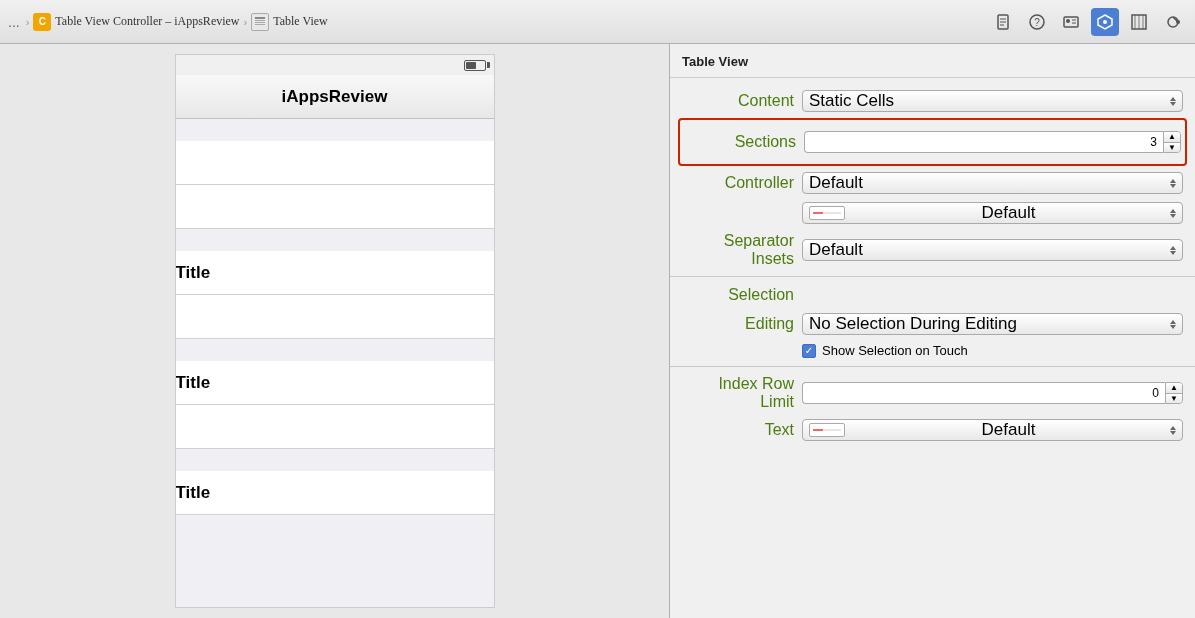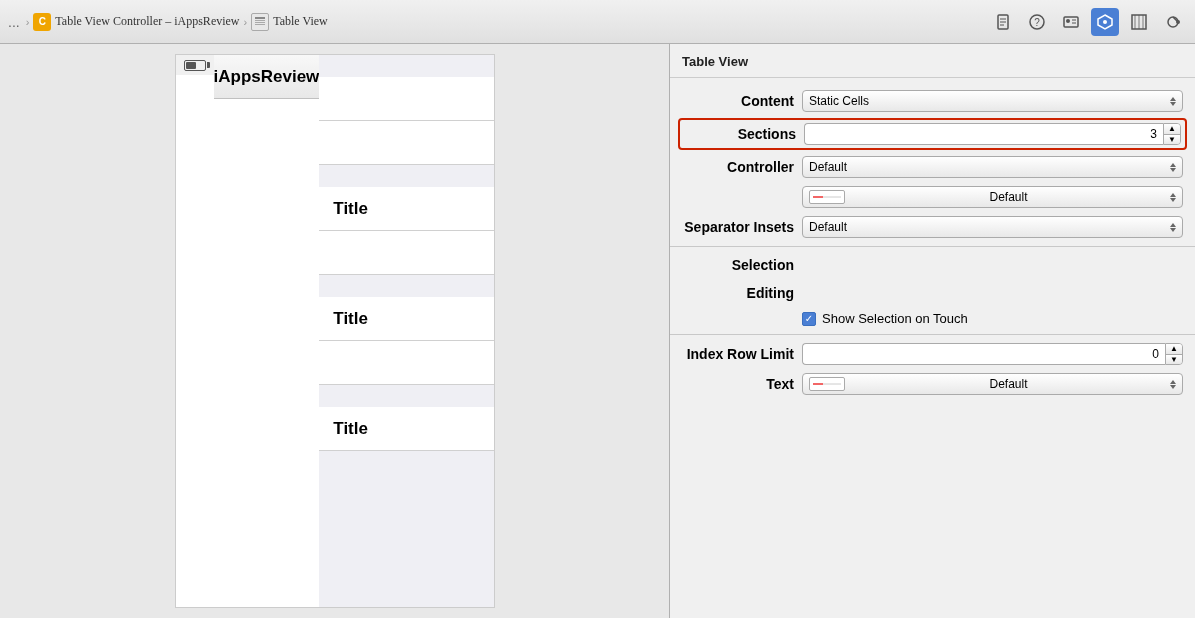--- a/index.html
+++ b/index.html
@@ -104,21 +104,21 @@
       overflow: hidden;
       flex-shrink: 0;
     }
 
     .phone-frame {
       width: 320px;
       background: #fff;
       border: 1px solid #ccc;
       flex: 1;
       display: flex;
-      flex-direction: row;
+      flex-direction: column;
       overflow: hidden;
     }
 
     .phone-status-bar {
       height: 20px;
       background: #f0f0f0;
       display: flex;
       align-items: center;
       justify-content: flex-end;
       padding: 0 8px;
@@ -180,21 +180,21 @@
       height: 22px;
       background: #efeff4;
     }
 
     .table-cell {
       height: 44px;
       background: white;
       border-bottom: 1px solid #d0d0d0;
       display: flex;
       align-items: center;
-      padding: 0 14px;
+      padding: 0 0;
       font-size: 17px;
       font-weight: 600;
       color: #000;
     }
     .table-cell:first-child {
       border-top: 1px solid #d0d0d0;
     }
     .table-cell-empty {
       height: 44px;
       background: white;
@@ -231,44 +231,43 @@
     .inspector-row {
       display: flex;
       align-items: center;
       padding: 4px 12px;
       min-height: 28px;
     }
 
     .inspector-label {
       width: 120px;
       text-align: right;
-      color: #000000;
-      font-size: 14px;
+      color: #4d7c0f;
+      font-size: 16px;
       padding-right: 8px;
       flex-shrink: 0;
-      font-weight: bold;
     }
 
     .inspector-control {
       flex: 1;
       display: flex;
       align-items: center;
     }
 
     .select-control {
       flex: 1;
       height: 22px;
       background: linear-gradient(to bottom, #ffffff, #e8e8e8);
       border: 1px solid #aaa;
       border-radius: 4px;
       display: flex;
       align-items: center;
       justify-content: space-between;
       padding: 0 6px;
-      font-size: 12px;
+      font-size: 17px;
       cursor: pointer;
       position: relative;
     }
 
     .select-arrow {
       display: flex;
       flex-direction: column;
       gap: 1px;
       margin-left: 4px;
     }
@@ -286,21 +285,21 @@
       border-right: 3px solid transparent;
       border-top: 4px solid #666;
     }
 
     .sections-row {
       border: 2px solid #cc2200;
       border-radius: 4px;
       margin: 2px 8px;
     }
     .sections-row .inspector-row {
-      padding: 3px 4px;
+      padding: 11px 4px;
     }
 
     .number-input {
       flex: 1;
       height: 22px;
       background: white;
       border: 1px solid #aaa;
       border-right: none;
       border-radius: 4px 0 0 4px;
       display: flex;
@@ -563,20 +562,29 @@
       </div>
 
       <div class="divider"></div>
 
       <div class="inspector-row">
         <span class="inspector-label">Selection</span>
       </div>
 
       <div class="inspector-row">
         <span class="inspector-label">Editing</span>
+        <div class="inspector-control">
+          <div class="select-control">
+            <span>No Selection During Editing</span>
+            <div class="select-arrow">
+              <span class="up"></span>
+              <span class="down"></span>
+            </div>
+          </div>
+        </div>
       </div>
 
       <div class="checkbox-row">
         <div class="checkbox">
           <span class="checkbox-check">✓</span>
         </div>
         <span>Show Selection on Touch</span>
       </div>
 
       <div class="divider"></div>

